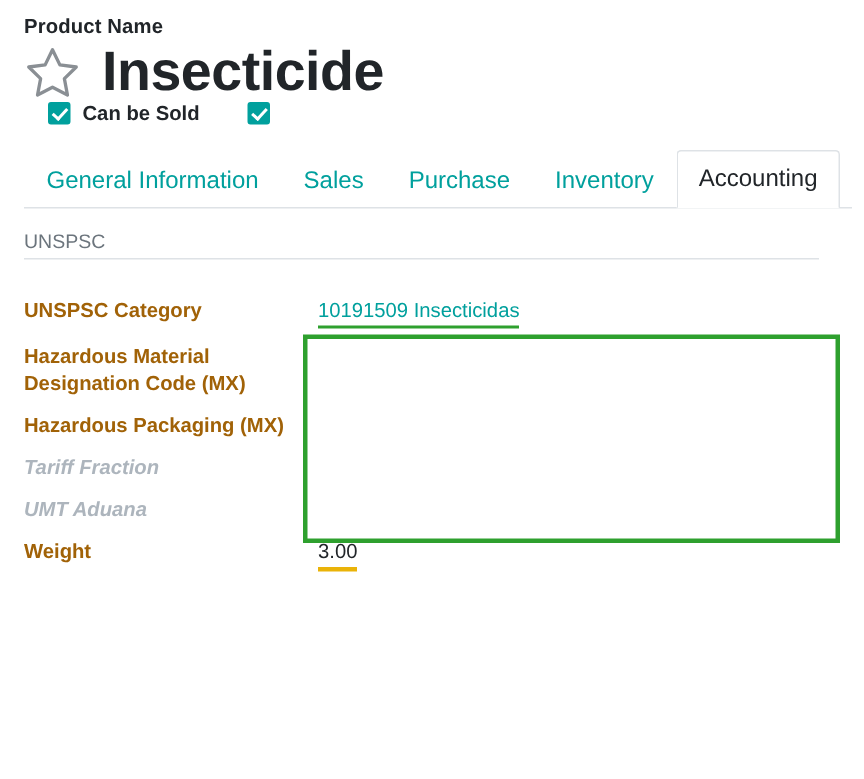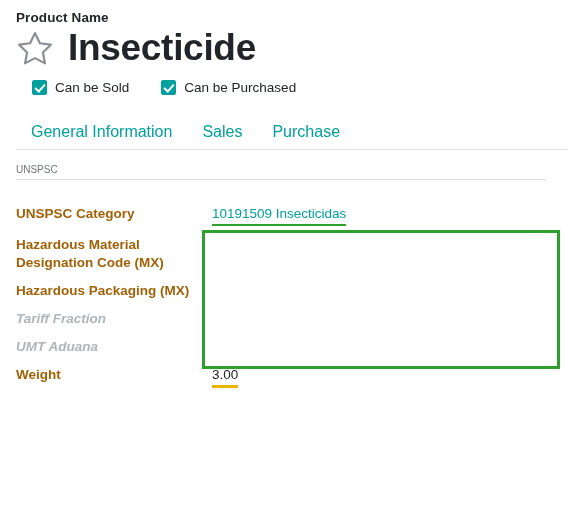--- a/index.html
+++ b/index.html
@@ -20,21 +20,20 @@
     font-size: 13.5px;
     font-weight: bold;
     color: #212529;
     margin: 2px 0 4px 0;
     letter-spacing: 0.1px;
   }
   .title-row {
     display: flex;
     align-items: center;
     gap: 14px;
-    margin-bottom: 12px;
   }
   .star-icon { flex: 0 0 auto; line-height: 0; }
   .product-title {
     font-size: 37px;
     font-weight: bold;
     color: #212529;
     line-height: 1.05;
     letter-spacing: -0.3px;
   }
   .checkbox-row {
@@ -54,21 +53,21 @@
   }
   .cb-box::after {
     content: "";
     position: absolute;
     left: 4px; top: 1px;
     width: 4px; height: 8px;
     border: solid #fff;
     border-width: 0 2px 2px 0;
     transform: rotate(42deg);
   }
-  .cb-label { font-size: 13.5px; font-weight: normal; color: #212529; }
+  .cb-label { font-size: 13.5px; font-weight: bold; color: #212529; }
 
   
   .tabs {
     display: flex;
     align-items: flex-end;
     border-bottom: 1px solid #dee2e6;
     margin-right: 0px;
     position: relative;
     margin-left: 0px;
   }
@@ -88,21 +87,21 @@
     color: #212529;
     background: #ffffff;
     border-color: #dee2e6;
     border-top-left-radius: 3px;
     border-top-right-radius: 3px;
     border-bottom: 1px solid #ffffff;
   }
 
   
   .section-title {
-    font-size: 10px;
+    font-size: 13px;
     color: #6c757d;
     margin: 14px 0 20px 0;
     padding-bottom: 4px;
     border-bottom: 1px solid #dee2e6;
     width: 530px;
   }
 
   .form {
     margin-top: 8px;
     position: relative;
@@ -170,28 +169,29 @@
     <span class="product-title">Insecticide</span>
   </div>
 
   <div class="checkbox-row">
     <label class="cb-item">
       <span class="cb-box"></span>
       <span class="cb-label">Can be Sold</span>
     </label>
     <label class="cb-item">
       <span class="cb-box"></span>
-      <span class="cb-label">Can be Purchased</span>
     </label>
   </div>
 
   <div class="tabs">
     <div class="tab">General Information</div>
     <div class="tab">Sales</div>
     <div class="tab">Purchase</div>
+    <div class="tab">Inventory</div>
+    <div class="tab active">Accounting</div>
   </div>
 
   <div class="section-title">UNSPSC</div>
 
   <div class="form">
     <div class="rows-wrap">
 
       <div class="field-row">
         <div class="field-label">UNSPSC Category</div>
         <div class="field-value">

